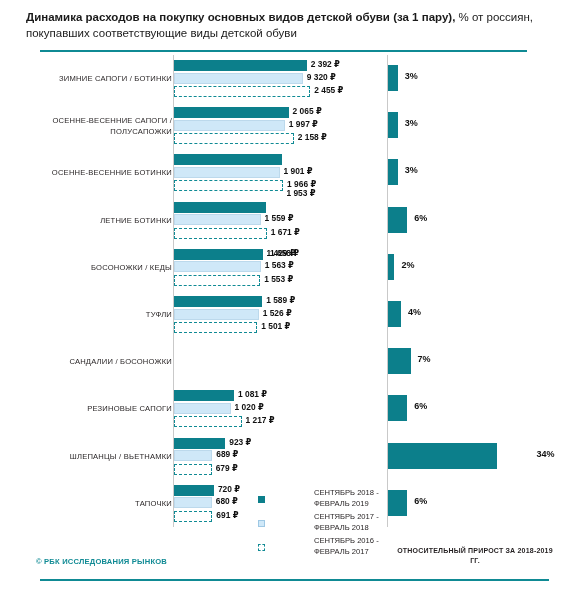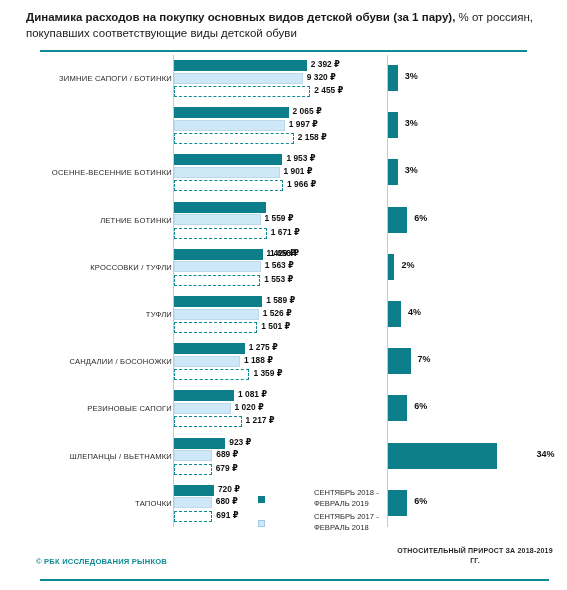--- a/index.html
+++ b/index.html
@@ -83,38 +83,39 @@
           <div class="vlab s1" style="left: 132.76px;">9 320 ₽</div>
           <div class="bar s2" style="width: 136.252px;"></div>
           <div class="vlab s2" style="left: 140.252px;">2 455 ₽</div>
         </div>
         <div class="pbars">
           <div class="pbar" style="width: 9.66px;"></div>
           <div class="plab" style="left: 16.66px;">3%</div>
         </div>
       </div>
       <div class="row" style="top: 47.2px;">
+        <div class="cat">ОСЕННЕ-ВЕСЕННИЕ САПОГИ / ПОЛУСАПОЖКИ</div>
         <div class="bars">
           <div class="bar s0" style="width: 114.608px;"></div>
           <div class="vlab s0" style="left: 118.608px;">2 065 ₽</div>
           <div class="bar s1" style="width: 110.834px;"></div>
           <div class="vlab s1" style="left: 114.834px;">1 997 ₽</div>
           <div class="bar s2" style="width: 119.769px;"></div>
           <div class="vlab s2" style="left: 123.769px;">2 158 ₽</div>
         </div>
         <div class="pbars">
           <div class="pbar" style="width: 9.66px;"></div>
           <div class="plab" style="left: 16.66px;">3%</div>
         </div>
       </div>
       <div class="row" style="top: 94.4px;">
         <div class="cat">ОСЕННЕ-ВЕСЕННИЕ БОТИНКИ</div>
         <div class="bars">
           <div class="bar s0" style="width: 108.391px;"></div>
-          <div class="vlab s0" style="left: 112.391px;">1 953 ₽</div>
+          <div class="vlab s0" style="left: 112.391px; margin-top: 35px;">1 953 ₽</div>
           <div class="bar s1" style="width: 105.505px;"></div>
           <div class="vlab s1" style="left: 109.505px;">1 901 ₽</div>
           <div class="bar s2" style="width: 109.113px;"></div>
           <div class="vlab s2" style="left: 113.113px;">1 966 ₽</div>
         </div>
         <div class="pbars">
           <div class="pbar" style="width: 9.66px;"></div>
           <div class="plab" style="left: 16.66px;">3%</div>
         </div>
       </div>
@@ -127,21 +128,21 @@
           <div class="vlab s1" style="left: 90.5245px;">1 559 ₽</div>
           <div class="bar s2" style="width: 92.7405px;"></div>
           <div class="vlab s2" style="left: 96.7405px;">1 671 ₽</div>
         </div>
         <div class="pbars">
           <div class="pbar" style="width: 19.32px;"></div>
           <div class="plab" style="left: 26.32px;">6%</div>
         </div>
       </div>
       <div class="row" style="top: 188.8px;">
-        <div class="cat">КРОССОВКИ / ТУФЛИ</div>
+        <div class="cat">БОСОНОЖКИ / КЕДЫ</div>
         <div class="bars">
           <div class="bar s0" style="width: 88.578px;"></div>
           <div class="vlab s0" style="left: 92.578px;">1 429 ₽</div>
           <div class="bar s1" style="width: 86.7465px;"></div>
           <div class="vlab s1" style="left: 90.7465px;">1 563 ₽</div>
           <div class="bar s2" style="width: 86.1915px;"></div>
           <div class="vlab s2" style="left: 90.1915px;">1 553 ₽</div>
         </div>
         <div class="pbars">
           <div class="pbar" style="width: 6.44px;"></div>
@@ -158,28 +159,20 @@
           <div class="bar s2" style="width: 83.3055px;"></div>
           <div class="vlab s2" style="left: 87.3055px;">1 501 ₽</div>
         </div>
         <div class="pbars">
           <div class="pbar" style="width: 12.88px;"></div>
           <div class="plab" style="left: 19.88px;">4%</div>
         </div>
       </div>
       <div class="row" style="top: 283.2px;">
         <div class="cat">САНДАЛИИ / БОСОНОЖКИ</div>
-        <div class="bars">
-          <div class="bar s0" style="width: 70.7625px;"></div>
-          <div class="vlab s0" style="left: 74.7625px;">1 275 ₽</div>
-          <div class="bar s1" style="width: 65.934px;"></div>
-          <div class="vlab s1" style="left: 69.934px;">1 188 ₽</div>
-          <div class="bar s2" style="width: 75.4245px;"></div>
-          <div class="vlab s2" style="left: 79.4245px;">1 359 ₽</div>
-        </div>
         <div class="pbars">
           <div class="pbar" style="width: 22.54px;"></div>
           <div class="plab" style="left: 29.54px;">7%</div>
         </div>
       </div>
       <div class="row" style="top: 330.4px;">
         <div class="cat">РЕЗИНОВЫЕ САПОГИ</div>
         <div class="bars">
           <div class="bar s0" style="width: 59.9955px;"></div>
           <div class="vlab s0" style="left: 63.9955px;">1 081 ₽</div>
@@ -228,17 +221,21 @@
 
 <div class="legend" id="legend">
     <div class="lg-item">
       <span class="sw a"></span>
       <span class="lg-txt">СЕНТЯБРЬ 2018 - ФЕВРАЛЬ 2019</span>
     </div>
     <div class="lg-item">
       <span class="sw b"></span>
       <span class="lg-txt">СЕНТЯБРЬ 2017 - ФЕВРАЛЬ 2018</span>
     </div>
+    <div class="lg-item">
+      <span class="sw c"></span>
+      <span class="lg-txt">СЕНТЯБРЬ 2016 - ФЕВРАЛЬ 2017</span>
+    </div>
   </div>
 
 <div class="rcap">ОТНОСИТЕЛЬНЫЙ ПРИРОСТ ЗА 2018-2019 ГГ.</div>
 <div class="src">© РБК ИССЛЕДОВАНИЯ РЫНКОВ</div>
 <div class="bottom-rule"></div>
 
 </body></html>

